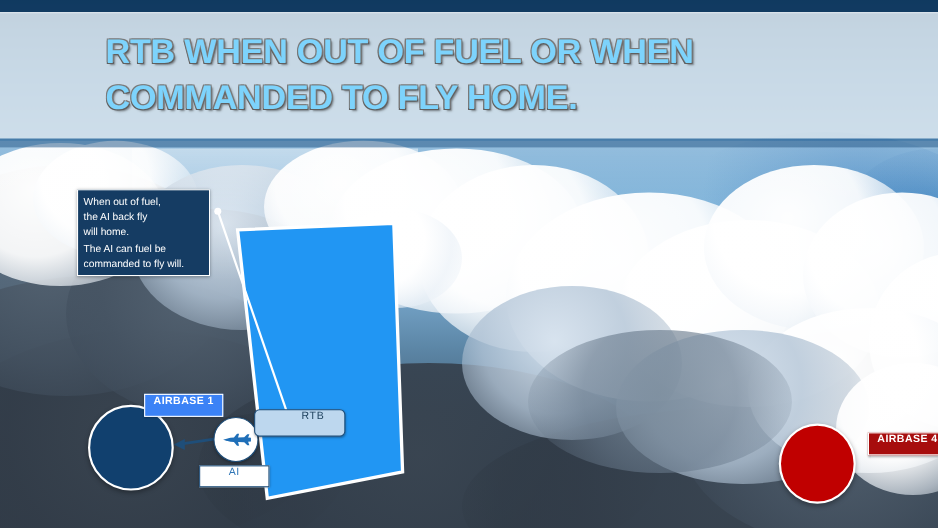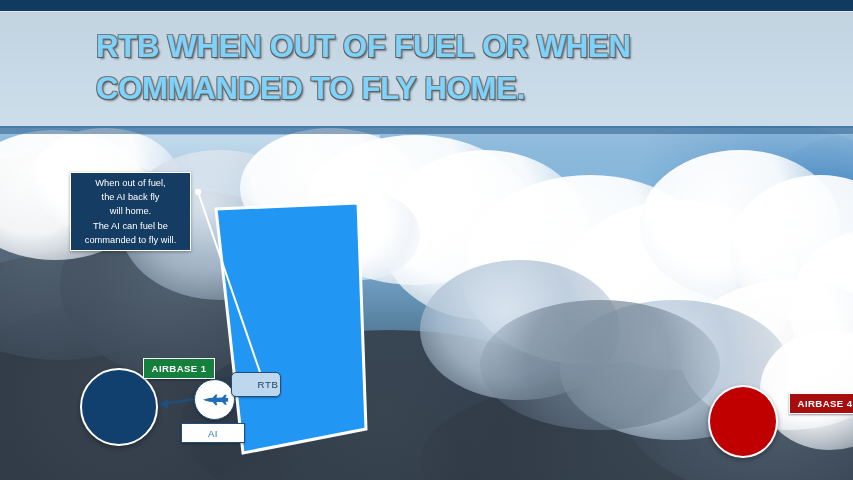--- a/index.html
+++ b/index.html
@@ -69,41 +69,41 @@
     text-shadow:
       -1px -1px 0 #7a7a7a, 1px -1px 0 #7a7a7a,
       -1px  1px 0 #5f5f5f, 1px  1px 0 #5f5f5f,
        2px  2px 2px rgba(40,40,40,.55);}
 
   
   #zonewrap{position:absolute;left:0;top:0;width:853px;height:480px;}
 
   
   .box{position:absolute;box-sizing:border-box;display:flex;
-       align-items:center;justify-content:center;text-align:center;}
+       align-items:flex-start;justify-content:center;text-align:center;}
 
   #callout{
     left:70px;top:172px;width:121px;height:79px;
     background:#153c63;border:1.6px solid #ffffff;
     color:#ffffff;font-size:9.3px;line-height:1.52;
     padding:4px 5px;flex-direction:column;
     box-shadow:0 1px 3px rgba(0,0,0,.35);}
   #callout div{white-space:nowrap;}
 
-  #airbase1{left:143px;top:358px;width:72px;height:21px;
-    background:#15803d;border:1.6px solid #ffffff;
+  #airbase1{left:131px;top:358px;width:72px;height:21px;
+    background:#3b82f6;border:1.6px solid #ffffff;
     color:#ffffff;font-size:9.6px;font-weight:600;letter-spacing:.4px;
     box-shadow:0 1px 2px rgba(0,0,0,.4);}
 
   #airbase4{left:763px;top:393px;width:72px;height:21px;
     background:#a70d0d;border:1.6px solid #ffffff;
     color:#ffffff;font-size:9.6px;font-weight:600;letter-spacing:.4px;
     box-shadow:0 1px 2px rgba(0,0,0,.4);margin-left:26px;}
 
-  #rtb{left:231px;top:372px;width:50px;height:25px;border-radius:5px;
+  #rtb{left:231px;top:372px;width:83px;height:25px;border-radius:5px;
     background:#bdd7ee;border:1.4px solid #1f4e79;
     color:#20435f;font-size:9.6px;letter-spacing:.6px;
     box-shadow:0 1px 2px rgba(0,0,0,.3);padding-left:24px;}
 
   #ailabel{left:181px;top:423px;width:64px;height:20px;
     background:#ffffff;border:1.5px solid #1f4e79;
     color:#2e75b6;font-size:9.6px;letter-spacing:.5px;
     box-shadow:0 1px 2px rgba(0,0,0,.3);}
 
   #patrolzone{left:357px;top:400px;width:70px;height:35px;

